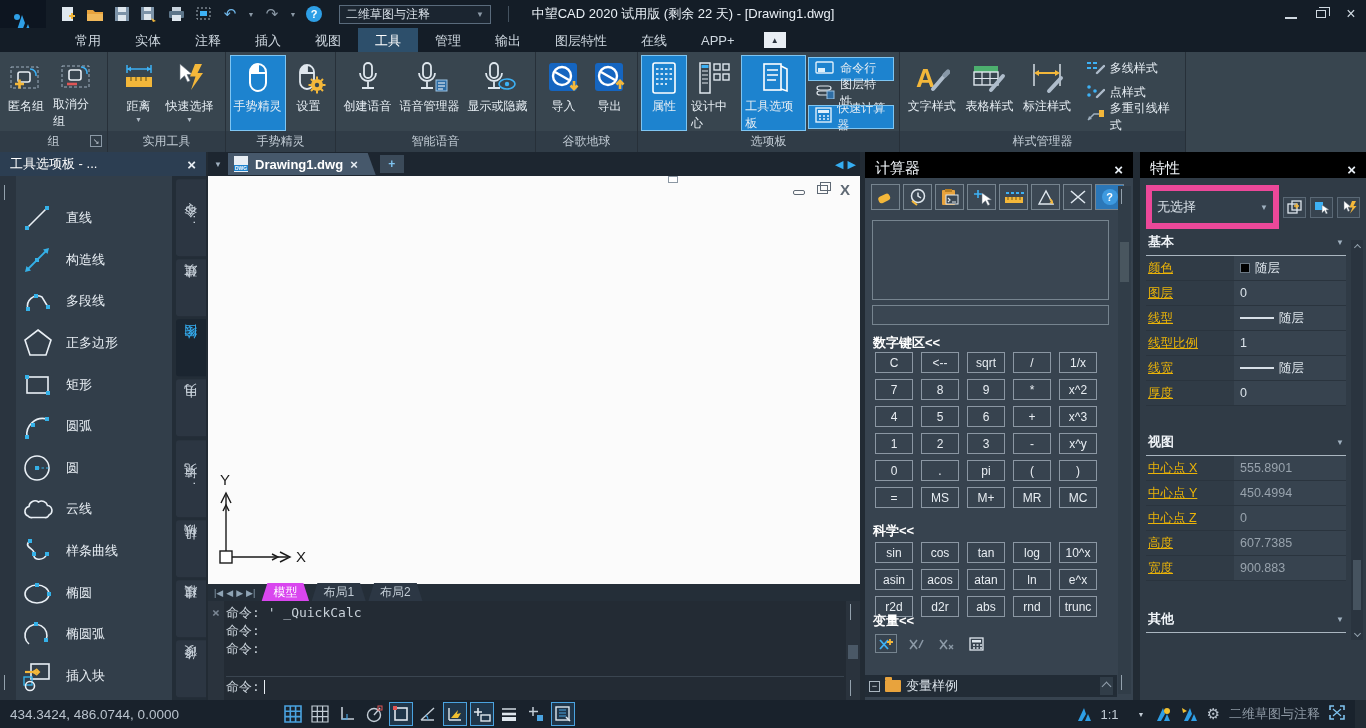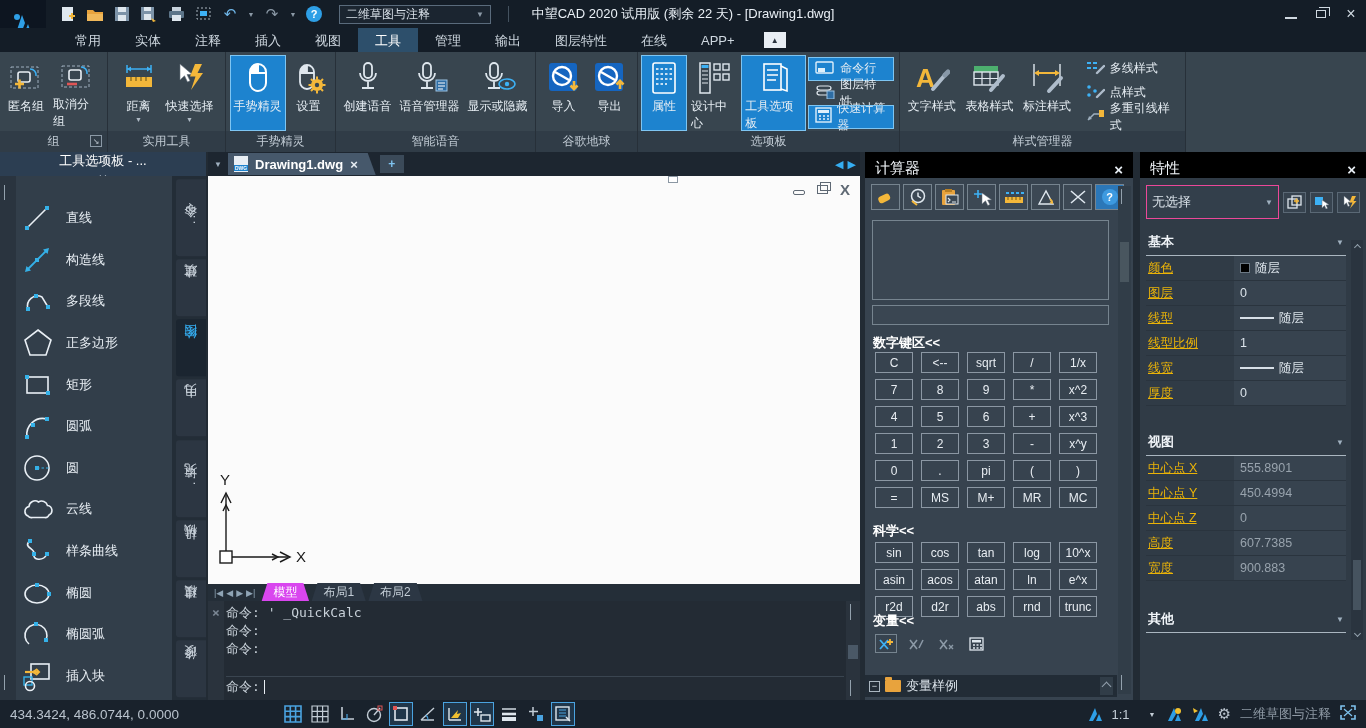--- a/index.html
+++ b/index.html
@@ -35,21 +35,21 @@
 .bigbtn { display:flex; flex-direction:column; align-items:center; justify-content:flex-start; gap:2px; font-size:12px; color:#e6edf3; padding:4px 3px 2px; height:74px; }
 .bigbtn .bicon { width:38px; height:36px; display:flex; align-items:center; justify-content:center; }
 .bigbtn.hl { background:#1d83cf; outline:1px solid #7ec5f2; }
 .bcaret { color:#aeb9c4; font-size:7px; line-height:5px; }
 .stack { display:flex; flex-direction:column; justify-content:center; gap:2px; padding:0 2px; }
 .sbtn { display:flex; align-items:center; gap:5px; font-size:12px; height:22px; padding:0 6px; color:#e6edf3; }
 .sbtn.hl { background:#1d83cf; outline:1px solid #7ec5f2; }
 
 
 .palette { position:absolute; left:0; top:152px; width:206px; bottom:28px; background:#2f3a45; z-index:5; }
-.pal-header { height:24px; background:#2c3e52; display:flex; align-items:center; padding:0 10px; font-size:13px; color:#fff; justify-content:space-between;flex-direction:column; }
+.pal-header { height:24px; background:#2c3e52; display:flex; align-items:center; padding:0 10px; font-size:13px; color:#fff; justify-content:space-between; }
 .pal-body { position:absolute; top:24px; left:0; right:34px; bottom:0; background:#323e4a; }
 .pal-scrollstrip { position:absolute; left:0; top:0; bottom:0; width:16px; background:#2a343f; }
 .chev { width:7px; height:7px; border-left:1.5px solid #93a1ad; border-top:1.5px solid #93a1ad; }
 .chev.up { transform:rotate(45deg); }
 .chev.down { transform:rotate(225deg); }
 .pal-items { position:absolute; left:20px; right:2px; top:22px; bottom:4px; display:flex; flex-direction:column; justify-content:space-between; }
 .pal-item { display:flex; align-items:center; gap:10px; height:40px; color:#e8eef4; font-size:13px; }
 .pal-item svg { flex:0 0 auto; }
 .pal-tabs { position:absolute; right:0; top:24px; width:34px; bottom:0; background:#232d37; display:flex; flex-direction:column; gap:3px; padding:3px 0; }
 .vtab { flex:1; background:#2c3642; color:#c7d0d9; writing-mode:vertical-rl; transform:rotate(180deg); display:flex; align-items:center; justify-content:center; font-size:13px; letter-spacing:2px; margin-left:4px; border-radius:0 3px 3px 0; }
@@ -105,37 +105,37 @@
 .vtool.boxed { border-color:#76848f; }
 .var-tree { position:absolute; left:0px; right:16px; bottom:3px; height:22px; background:#222c36; display:flex; align-items:center; gap:5px; padding:0 4px; color:#dbe3ea; font-size:13px; }
 .minusbox { width:11px; height:11px; border:1px solid #aab6c0; display:flex; align-items:center; justify-content:center; font-size:9px; line-height:9px; color:#dbe3ea; }
 .folder-ic { width:16px; height:12px; background:#e8a33d; border-radius:1px; position:relative; }
 .folder-ic:before { content:""; position:absolute; top:-3px; left:0; width:7px; height:3px; background:#e8a33d; border-radius:1px 1px 0 0; }
 .tree-scroll { width:13px; height:18px; background:#313d48; margin-left:auto; display:flex; align-items:center; justify-content:center; }
 
 
 .props { position:absolute; left:1140px; top:152px; width:226px; bottom:28px; background:#303b46; z-index:5; }
 .sel-row { display:flex; align-items:center; gap:4px; padding:7px 6px 6px; }
-.sel-drop { flex:1; height:20px; border-bottom:1px solid #59payload66778; display:flex; align-items:center; justify-content:space-between; color:#dbe3ea; font-size:13px; border:1px solid #ec4899; background:#333f4b; padding:16px 5px; }
+.sel-drop { flex:1; height:20px; border-bottom:1px solid #59payload66778; display:flex; align-items:center; justify-content:space-between; color:#dbe3ea; font-size:13px; border:6px solid #ec4899; background:#333f4b; padding:16px 5px; }
 .pbtn { width:23px; height:21px; border:1px solid #5a6875; display:flex; align-items:center; justify-content:center; background:#37434f; }
 .props-body { position:absolute; top:60px; left:6px; right:20px; bottom:6px; }
 .psec { margin-bottom:10px; }
 .psec-h { display:flex; justify-content:space-between; align-items:center; font-size:13px; font-weight:bold; color:#f0f4f8; border-bottom:1px solid #aab6c0; padding:3px 2px 4px; }
 .prow { display:flex; height:25px; border-bottom:1px solid #2a343e; font-size:12.5px; }
 .prow .k { width:88px; display:flex; align-items:center; color:#eab308; padding-left:2px;text-decoration:underline; }
 .prow .v { flex:1; display:flex; align-items:center; gap:5px; background:#37434f; padding-left:6px; color:#dbe3ea; }
 .prow .v.dim { color:#98a3ad; }
 .swatch { width:10px; height:10px; background:#000; border:1px solid #6b7884; }
 .lineglyph { width:34px; height:2px; background:#d7dfe7; }
 .props-scroll { position:absolute; right:3px; top:88px; bottom:60px; width:12px; background:#2a343f; }
 .props-scroll .thumb { position:absolute; left:2px; right:2px; bottom:30px; height:50px; background:#46535f; }
 .ps-arrow { position:absolute; left:0; right:0; height:14px; display:flex; align-items:center; justify-content:center; }
 
 
-.statusbar { position:absolute; left:0; bottom:0; right:0; height:28px; background:#19222c; display:flex; align-items:center; z-index:20; }
+.statusbar { position:absolute; left:0; bottom:0; right:11px; height:28px; background:#19222c; display:flex; align-items:center; z-index:20; }
 .coords { padding-left:10px; width:216px; color:#b9c3cd; font-size:13.5px; }
 .sb-icons { display:flex; gap:5px; align-items:center; margin-left:66px; }
 .sbi { width:22px; height:22px; display:flex; align-items:center; justify-content:center; }
 .sbi.on { outline:1px solid #4aa3e0; background:#20364a; }
 .sb-right { margin-left:auto; display:flex; gap:9px; align-items:center; padding-right:10px; color:#8e99a4; font-size:13px; }
 .zw-tri { display:flex; }
 .scale-lbl { color:#c3cdd6; display:flex; align-items:center; gap:19px; }
 .caret-s { font-size:7px; color:#c3cdd6; }
 </style>
 </head>

